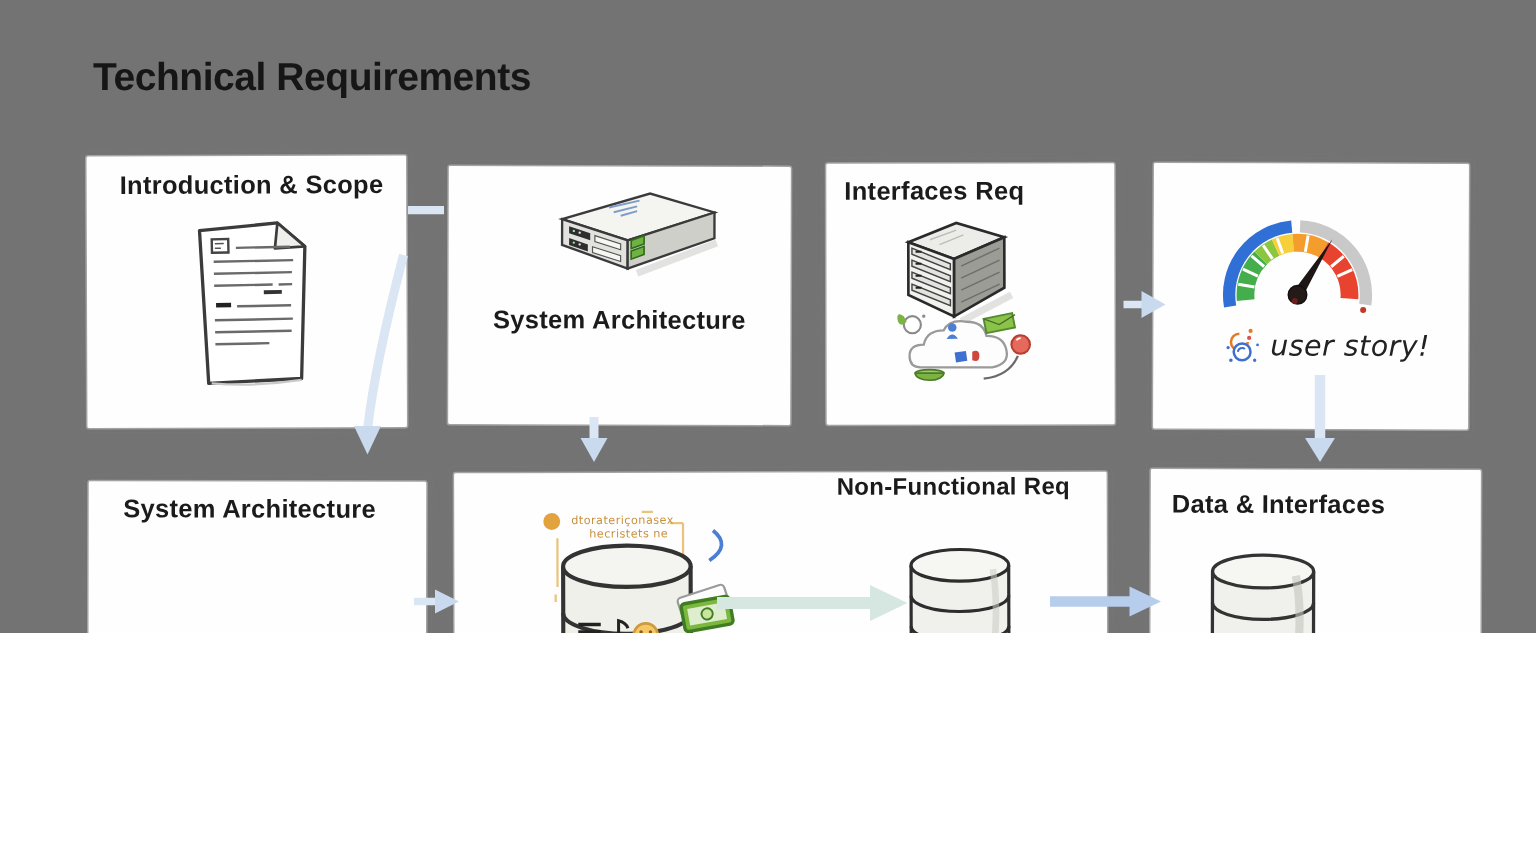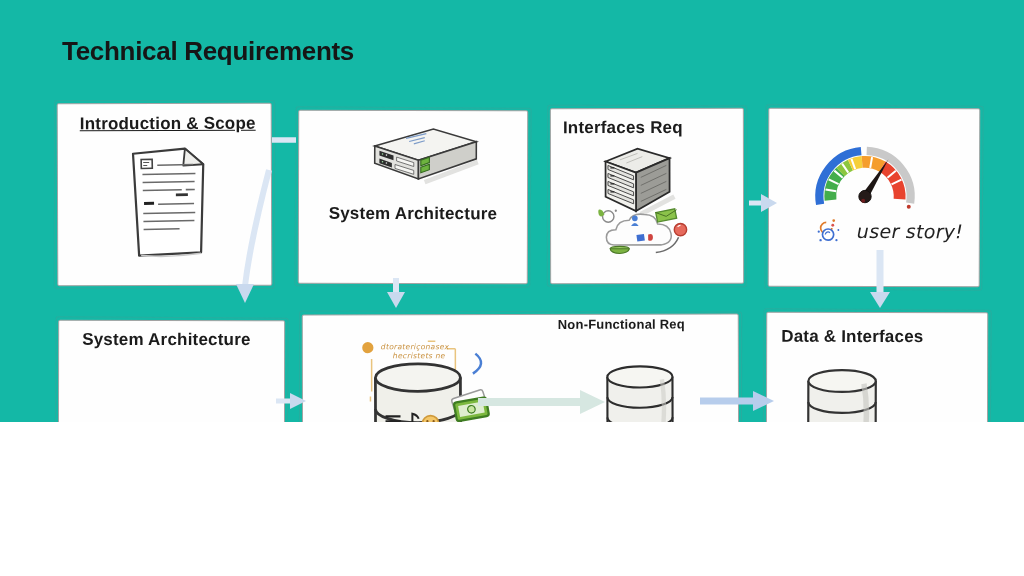--- a/index.html
+++ b/index.html
@@ -1,47 +1,47 @@
 <!DOCTYPE html>
 <html style="--box-border: #a3a3a3; --arrow-light-blue: #dbe6f4; --arrow-head: #c9d9ee; --arrow-blue: #b7cdec; --arrow-teal: #d6e7e1; --gauge-blue: #2f6fd6; --gauge-green: #43ae4b; --gauge-light-green: #8cc63f; --gauge-yellow: #f6cf3a; --gauge-orange: #f59d2c; --gauge-red: #e8432e; --gauge-gray: #c9c9c9; --needle: #1d1614; --money-green: #7cb83e; --check-blue: #4a86e0; --note-orange: #e2a23e; --note-text: #c9913f; --doodle-blue: #4a7fd4; --doodle-red: #d9534f;"><head>
 <meta charset="utf-8">
 <style>
   html,body{margin:0;padding:0;background:#ffffff;}
-  .stage{position:relative;width:1024px;height:422px;background:#14b8a6;overflow:hidden;
+  .stage{position:relative;width:1024px;height:422px;background:#737373;overflow:hidden;
          font-family:"Liberation Sans",sans-serif;color:#1b1b1b;}
   .title{position:absolute;left:62px;top:36px;font-size:26px;font-weight:bold;
          letter-spacing:-0.3px;color:#161616;}
   .box{position:absolute;border:1.4px solid var(--box-border,#a3a3a3);border-radius:2px;
        background:#fefefe;}
   .box::before{content:"";position:absolute;inset:-4px;border:1px solid rgba(130,130,130,.18);
        border-radius:3px;transform:rotate(.25deg);pointer-events:none;}
   .b1{left:57px;top:103px;width:213px;height:181px;transform:rotate(-.2deg);}
   .b2{left:298px;top:110px;width:228px;height:172px;transform:rotate(.15deg);}
   .b3{left:550px;top:108px;width:192px;height:174px;transform:rotate(-.1deg);}
   .b4{left:768px;top:108px;width:210px;height:177px;transform:rotate(.2deg);}
   .b5{left:58px;top:320px;width:225px;height:192px;transform:rotate(.1deg);}
   .b6{left:302px;top:314px;width:435px;height:196px;transform:rotate(-.15deg);}
   .b7{left:766px;top:312px;width:220px;height:196px;transform:rotate(.15deg);}
   .label{position:absolute;font-weight:bold;font-size:17px;color:#1b1b1b;letter-spacing:.2px;white-space:nowrap;}
-  .lbl-intro{left:22px;top:10px;text-decoration:underline;}
+  .lbl-intro{left:22px;top:10px;}
   .lbl-arch-top{left:0;right:0;top:93px;text-align:center;}
   .lbl-func{left:12px;top:9px;}
   .lbl-arch-bot{left:23px;top:9px;}
-  .lbl-nonfunc{left:255px;top:2px;font-size:13px;}
+  .lbl-nonfunc{left:255px;top:2px;font-size:16px;}
   .lbl-data{left:14px;top:14px;text-align:center;}
   .hand{font-family:"DejaVu Sans",sans-serif;font-style:italic;}
-  .caption-row{position:absolute;left:46px;top:108px;display:flex;align-items:center;gap:10px;}
+  .caption-row{position:absolute;left:46px;top:108px;display:flex;align-items:center;}
   .user-story{font-size:19px;color:#222;letter-spacing:.3px;}
   ul.bullets{position:absolute;left:24px;top:50px;width:190px;margin:0;padding:0;list-style:none;}
   ul.bullets li{position:relative;padding-left:19px;margin-bottom:7px;font-size:12px;line-height:13px;
        font-family:"DejaVu Sans",sans-serif;font-style:italic;letter-spacing:.4px;}
   ul.bullets li::before{content:"\2022";position:absolute;left:2px;top:0;font-style:normal;}
   ul.bullets li:nth-child(5){margin-top:13px;}
   .note-line{position:absolute;font-size:7.5px;letter-spacing:.3px;color:var(--note-text,#c9913f);
-       font-family:"DejaVu Sans",sans-serif;font-style:italic;white-space:nowrap;}
+       font-family:"DejaVu Sans",sans-serif;white-space:nowrap;}
   .check-note{position:absolute;left:93px;top:143px;font-size:8px;color:#9a9a9a;
        font-family:"DejaVu Sans",sans-serif;font-style:italic;text-decoration:underline;}
   svg{position:absolute;overflow:visible;}
   .connectors{left:0;top:0;z-index:4;pointer-events:none;}
 </style>
 </head>
 <body>
 
 <div class="stage">
 

